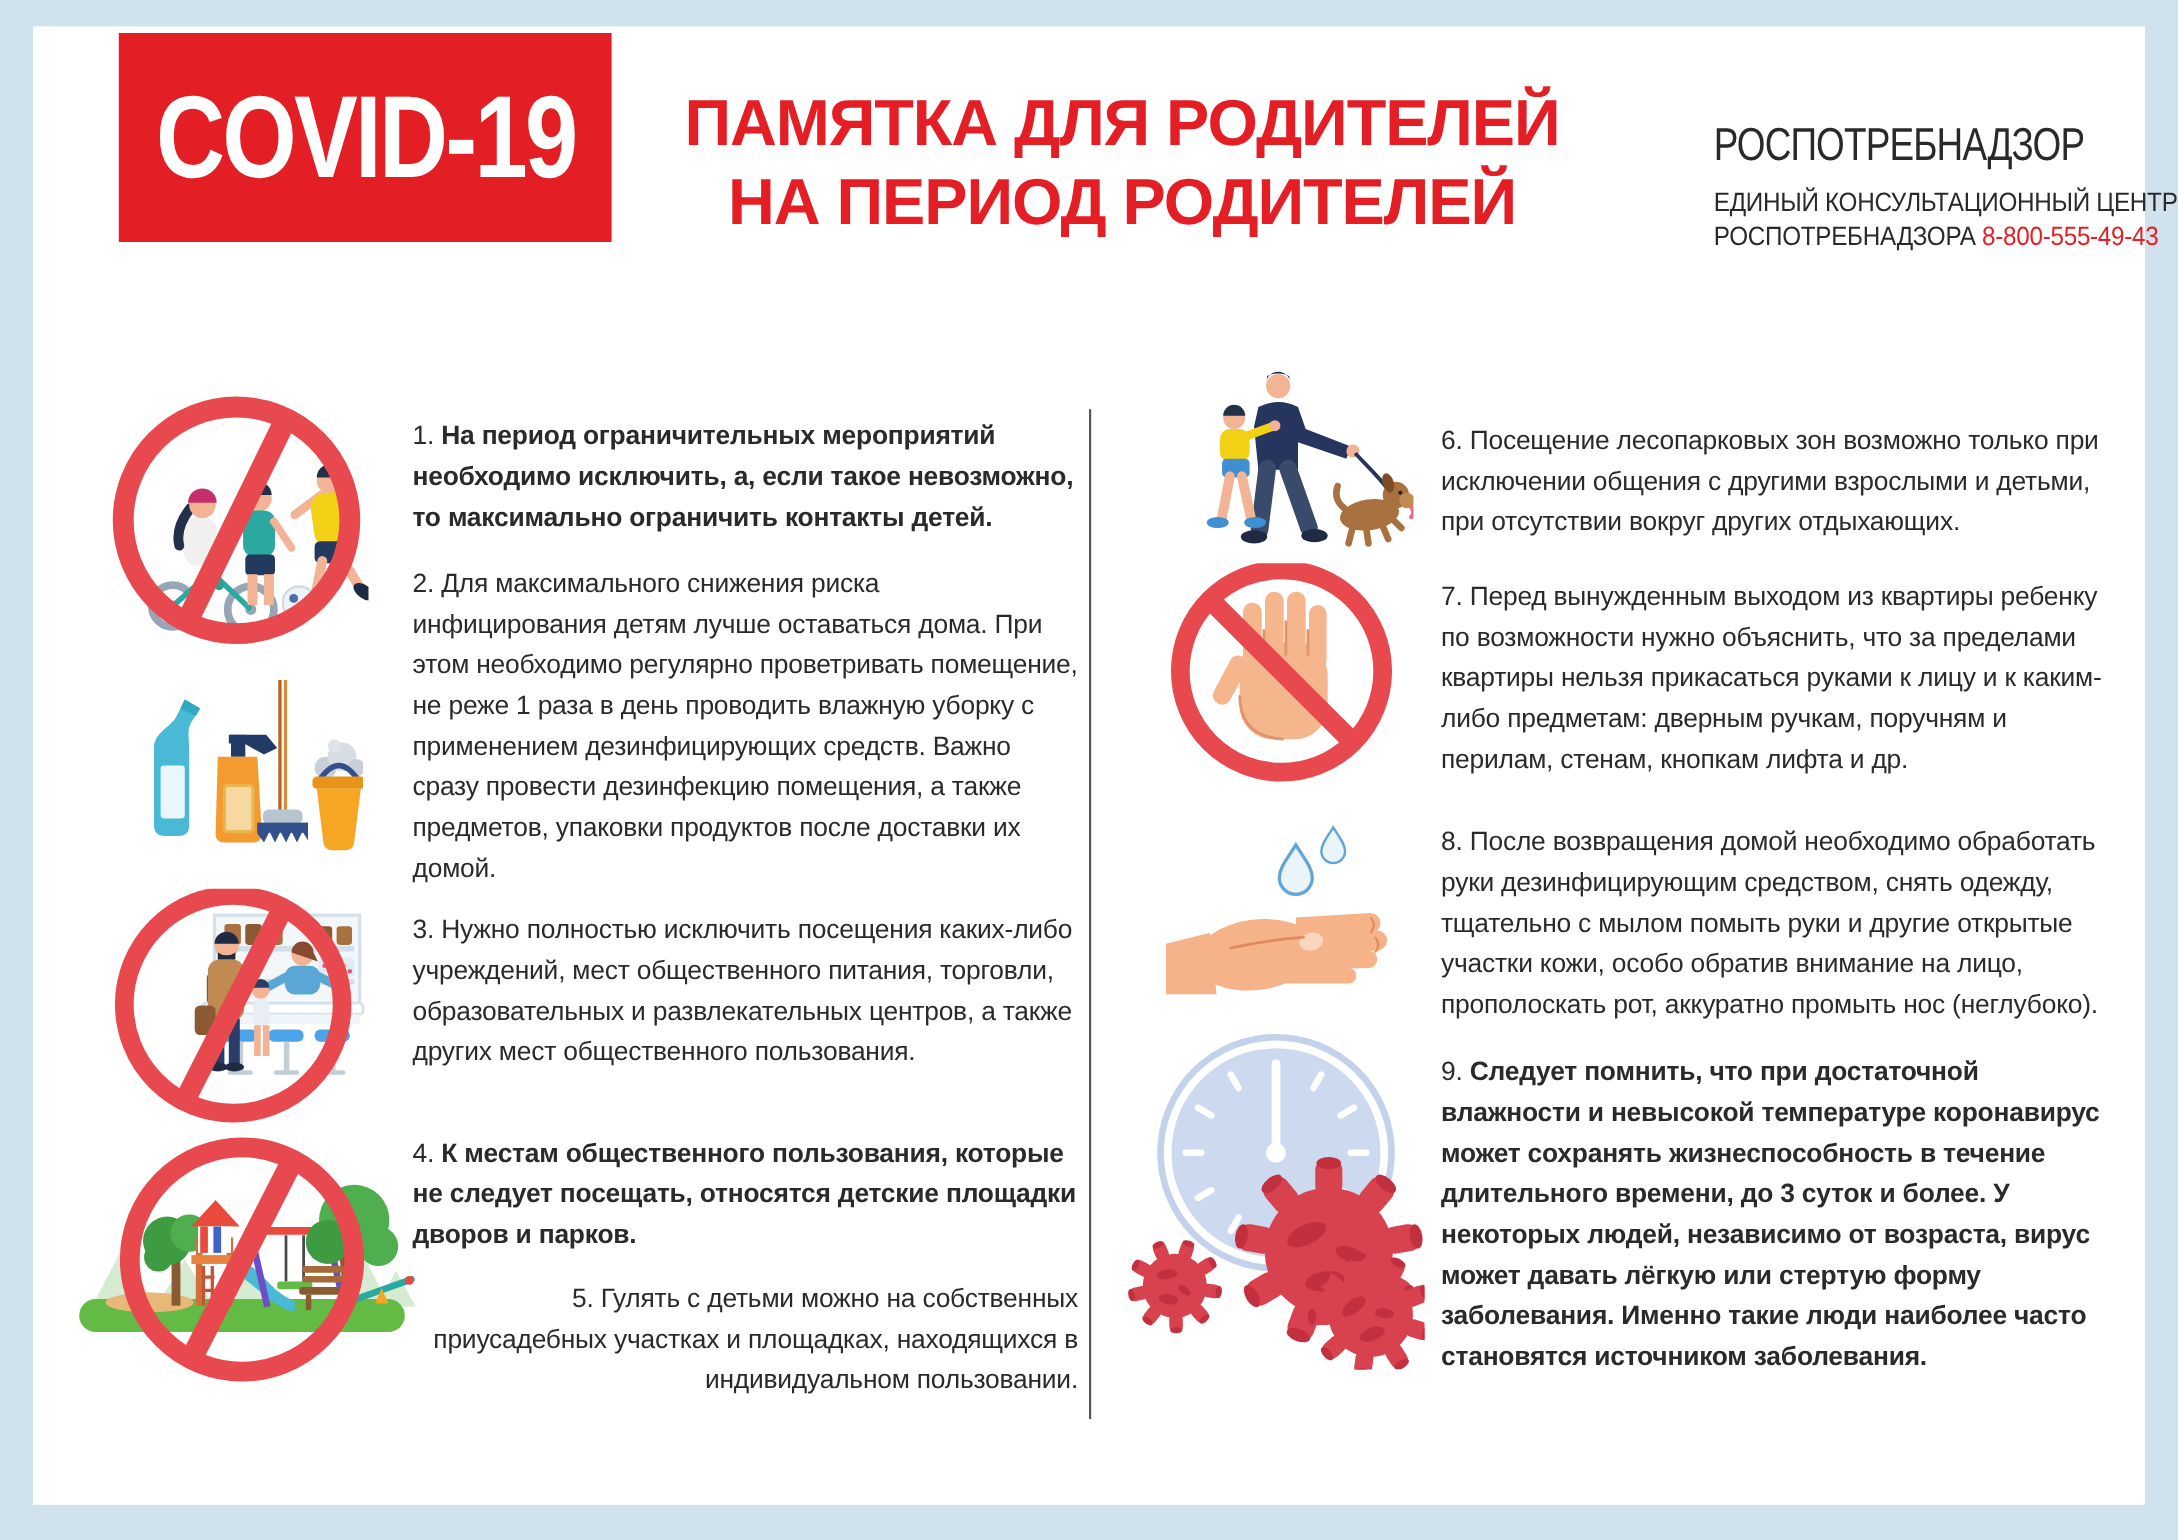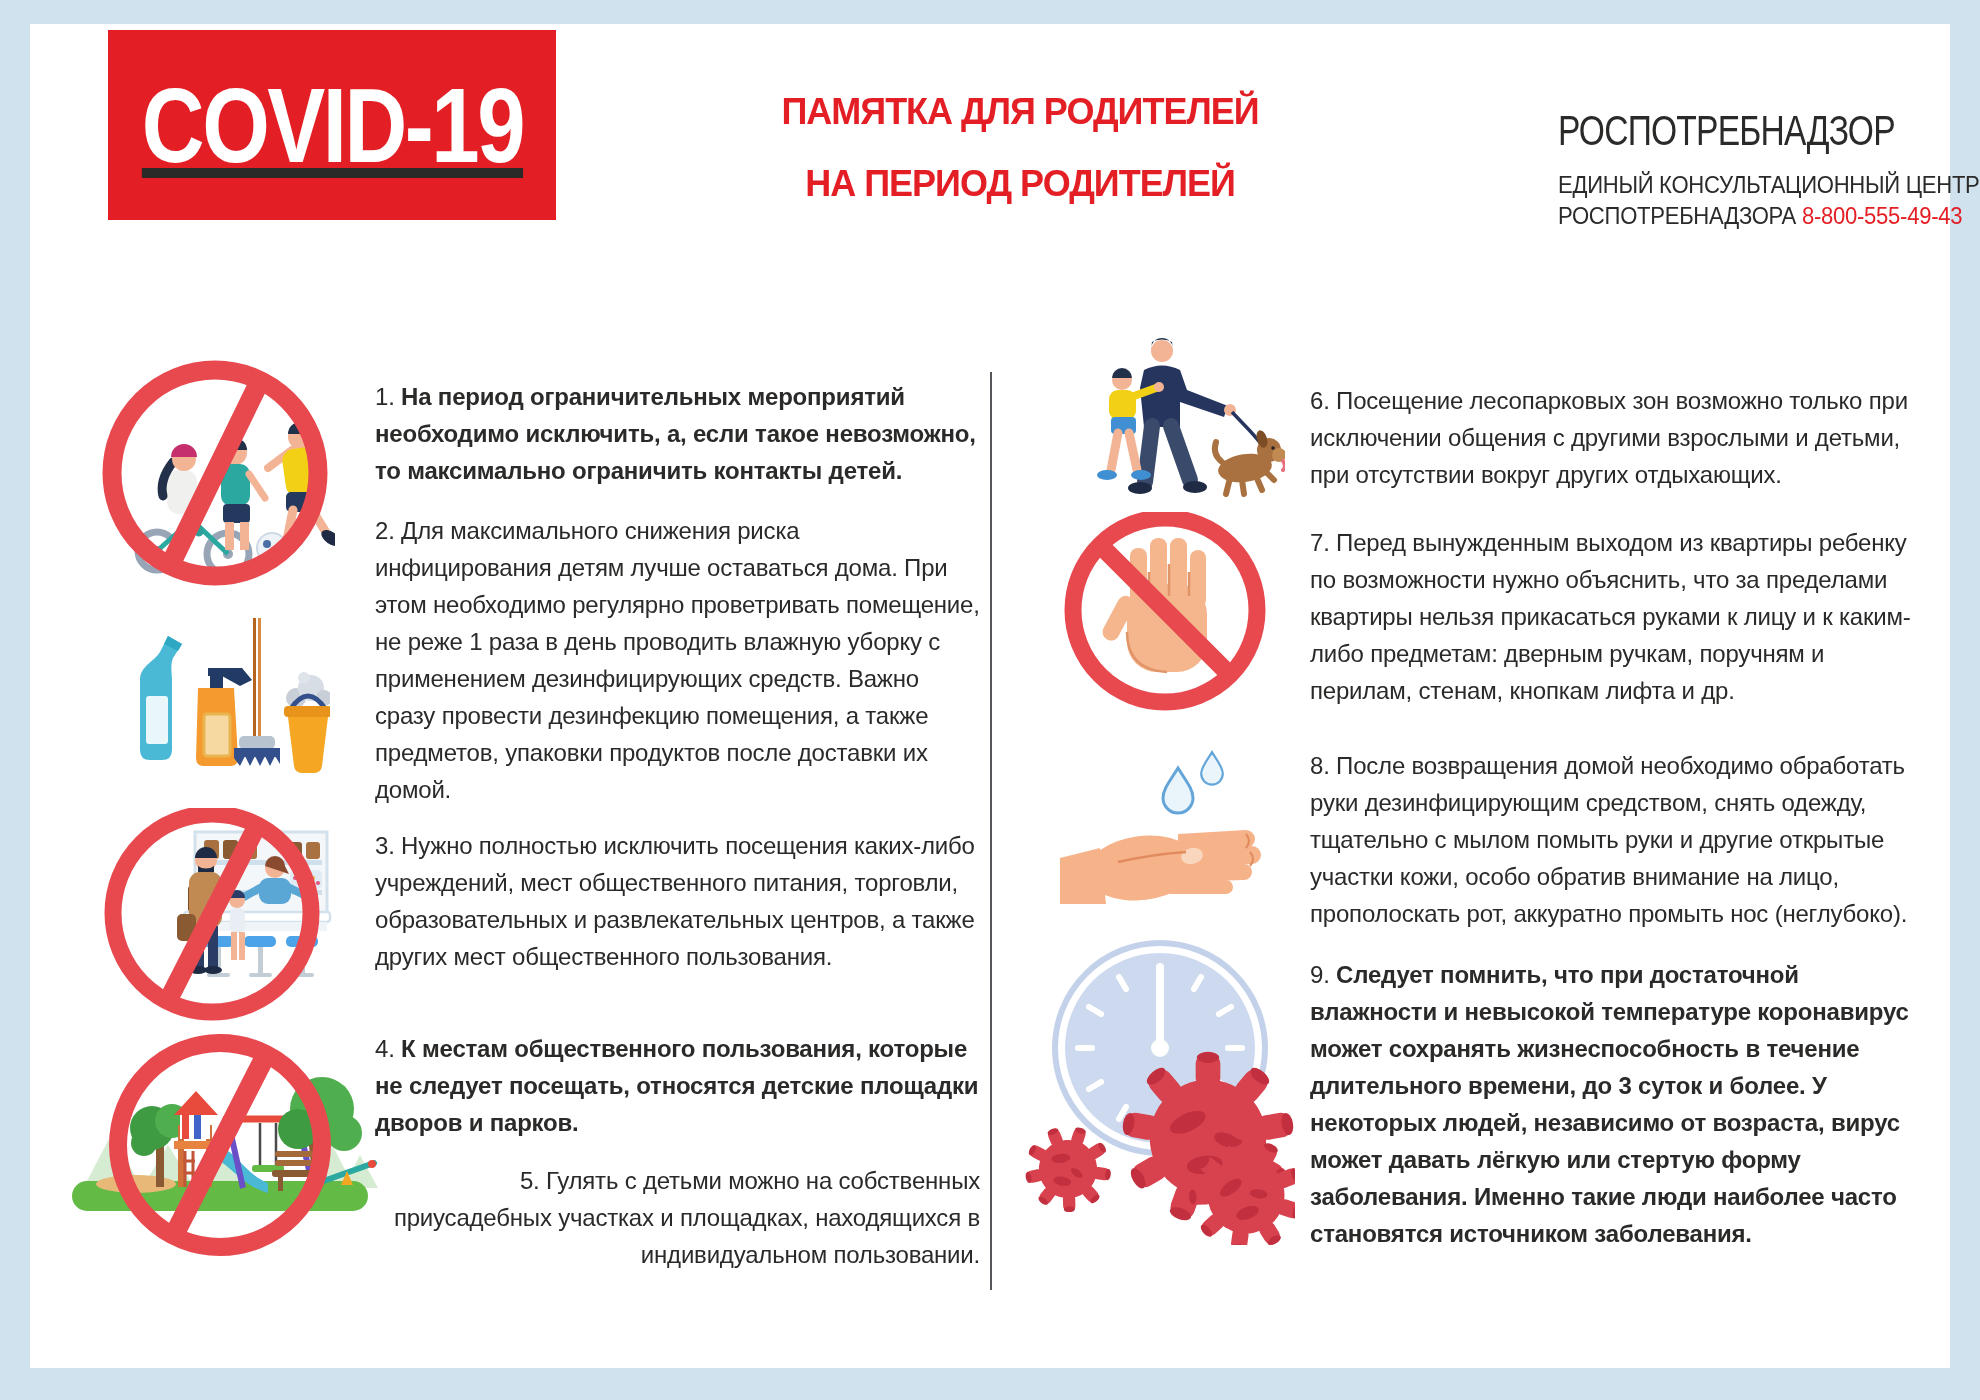--- a/index.html
+++ b/index.html
@@ -5,25 +5,25 @@
   html,body{margin:0;padding:0;}
   body{
     width:1980px;height:1400px;position:relative;overflow:hidden;
     background:#cfe2ee;
     font-family:"Liberation Sans","DejaVu Sans",sans-serif;
     color:#2b2a29;
   }
   .poster{position:absolute;left:30px;top:24px;width:1920px;height:1344px;background:#ffffff;}
   
   .badge{position:absolute;left:108px;top:30px;width:448px;height:190px;background:#e31e24;
-         display:flex;align-items:center;justify-content:center;text-decoration:underline;}
+         display:flex;align-items:center;justify-content:center;}
   .badge span{color:#fff;font-weight:bold;font-size:106px;letter-spacing:-3px;
               transform:scaleX(.82);white-space:nowrap;}
   .title{position:absolute;left:540px;top:76px;width:960px;text-align:center;
-         color:#e31e24;font-weight:bold;font-size:36px;line-height:72px;letter-spacing:-1px;}
+         color:#e31e24;font-weight:bold;font-size:59px;line-height:72px;letter-spacing:-1px;}
   .org{position:absolute;left:1558px;top:94px;width:360px;margin-top:13px;}
   .org-name{display:inline-block;font-size:42px;letter-spacing:-1px;color:#2b2a29;
             transform:scaleX(.8);transform-origin:left center;white-space:nowrap;}
   .org-sub{font-size:24px;line-height:31px;margin-top:14px;letter-spacing:-0.3px;white-space:nowrap;
            transform:scaleX(.92);transform-origin:left center;}
   .org-sub .phone{color:#e31e24;}
   
   .divider{position:absolute;left:990px;top:372px;width:2px;height:918px;background:#55565a;}
   .item{position:absolute;font-size:24px;line-height:37px;letter-spacing:-0.2px;color:#2b2a29;}
   .item .txt{}

